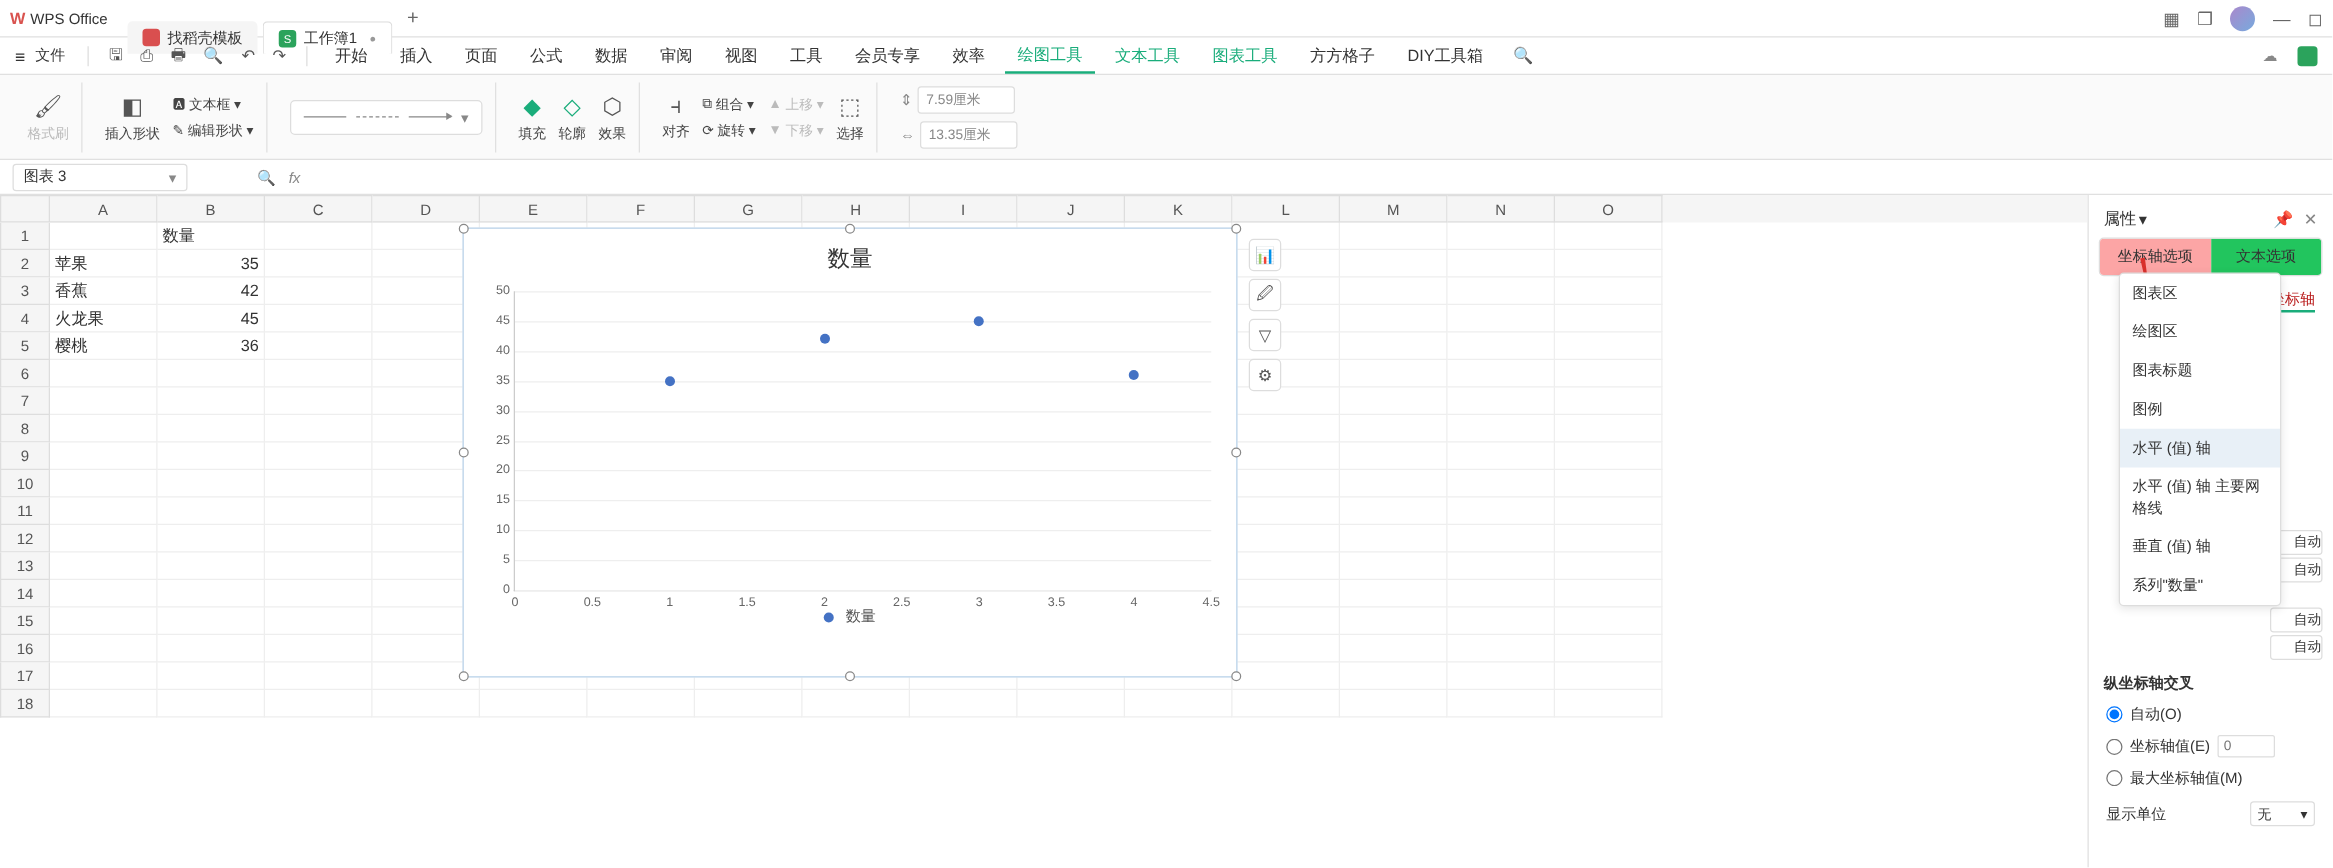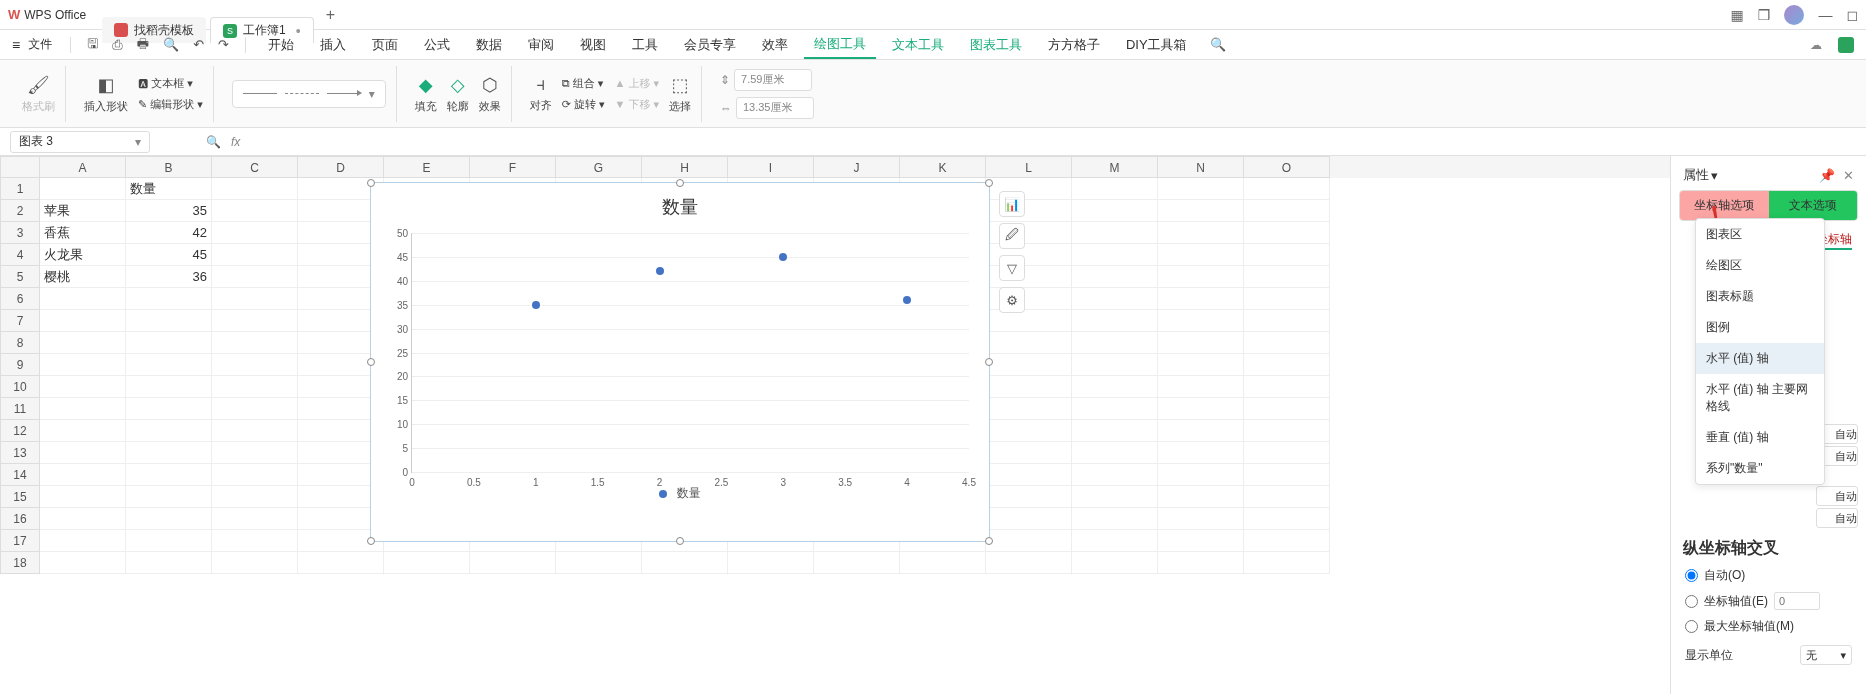--- a/index.html
+++ b/index.html
@@ -89,21 +89,21 @@
 .dropdown-pop { position: absolute; top: 28px; left: 16px; width: 130px; background: #fff; border: 1px solid #ddd; border-radius: 4px; box-shadow: 0 2px 8px rgba(0,0,0,0.1); z-index: 20; }
 .dropdown-pop .dd-item { padding: 7px 10px; font-size: 12px; color: #333; }
 .dropdown-pop .dd-item.hover { background: #e8f0f7; }
 
 .arrow-red { position: absolute; color: #d9302c; font-size: 32px; transform: rotate(35deg); pointer-events: none; }
 .arrow1 { right: 128px; top: 8px; }
 .arrow2 { right: 110px; top: 134px; }
 
 .side-field { display: flex; align-items: center; justify-content: flex-end; gap: 4px; margin: 2px 0; }
 .side-field .btn-sm { width: 42px; height: 20px; border: 1px solid #ddd; border-radius: 3px; font-size: 11px; text-align: right; line-height: 18px; background: #fff; }
-.side-section-title { font-weight: bold; font-size: 16px; padding: 8px 4px 4px; }
+.side-section-title { font-weight: bold; font-size: 12px; padding: 8px 4px 4px; }
 .radio-row { display: flex; align-items: center; gap: 6px; padding: 4px 6px; font-size: 12px; }
 .radio-row input { margin: 0; }
 .mini-input { width: 46px; height: 18px; border: 1px solid #ddd; border-radius: 2px; font-size: 11px; padding: 0 4px; color: #888; }
 .select-row { display: flex; align-items: center; justify-content: space-between; padding: 6px 6px 0; font-size: 12px; }
 .select-box { width: 52px; height: 20px; border: 1px solid #ddd; border-radius: 3px; font-size: 11px; display: flex; align-items: center; justify-content: space-between; padding: 0 5px; }
 </style>
 </head>
 <body>
 
 <div class="titlebar">

